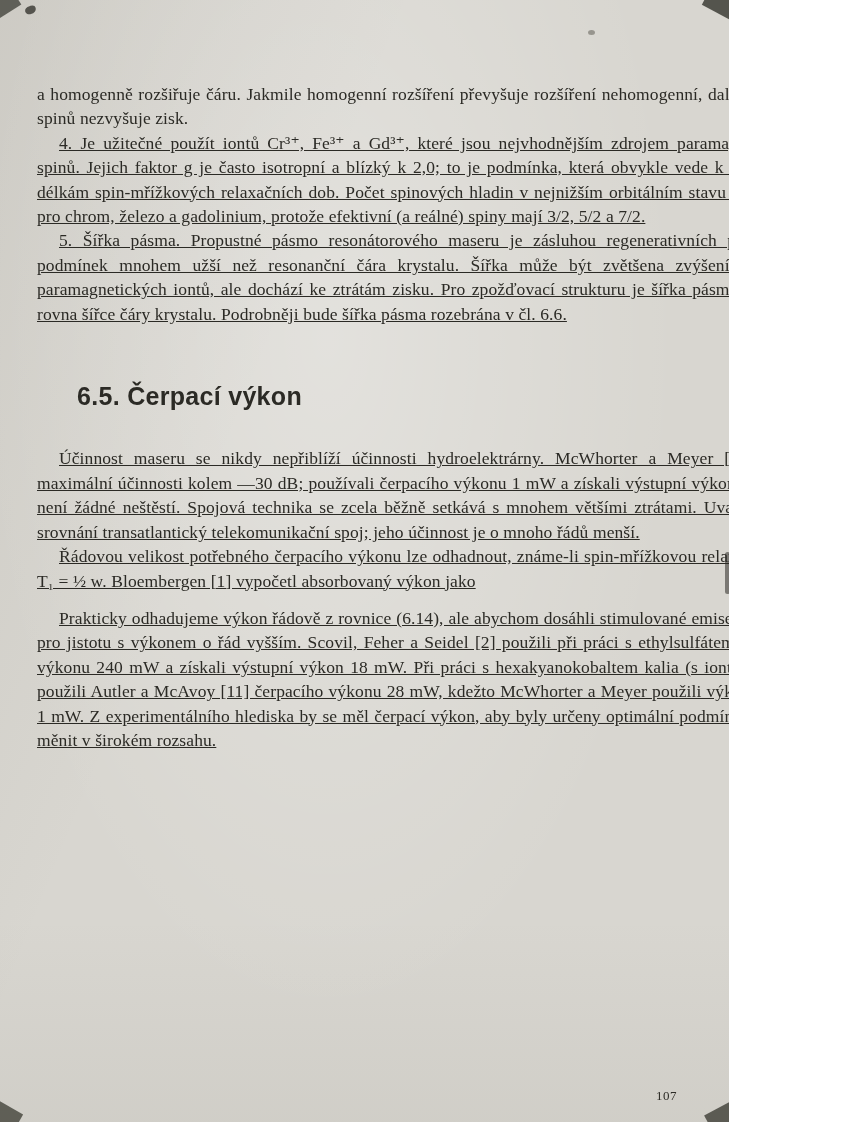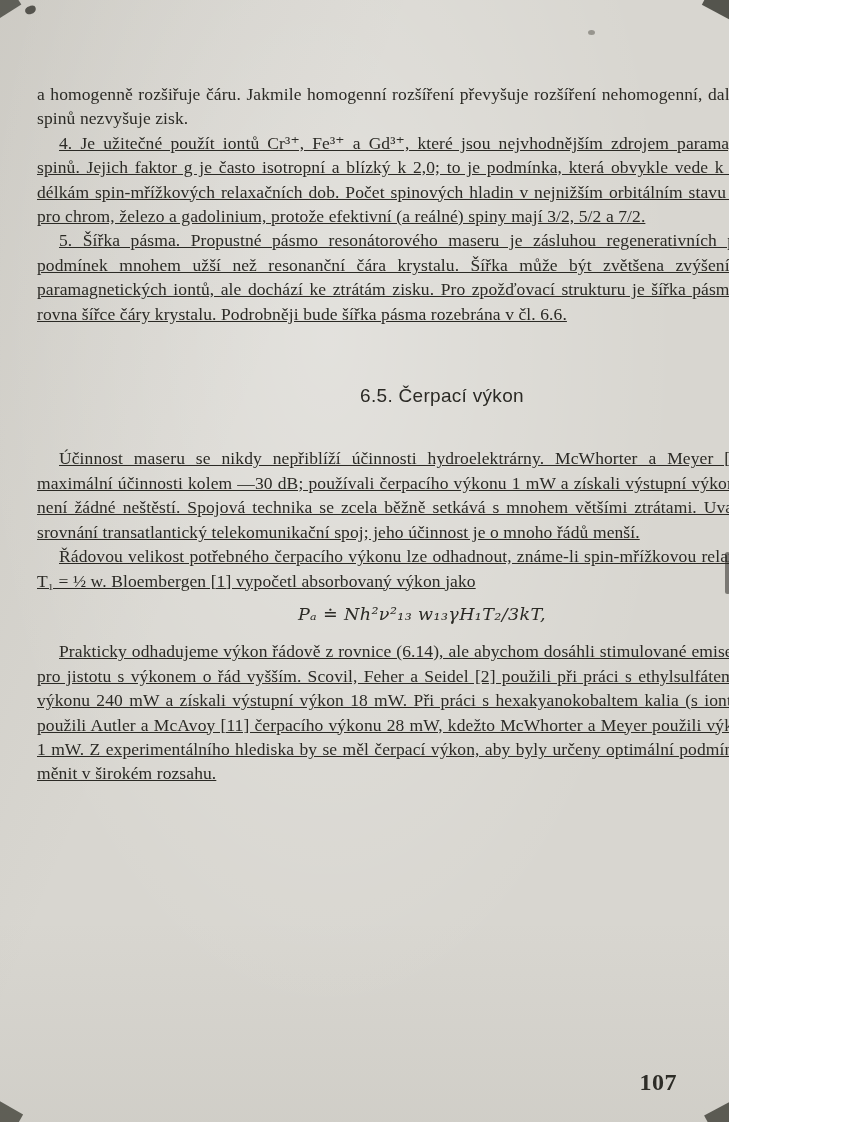--- a/index.html
+++ b/index.html
@@ -29,25 +29,25 @@
     width: 770px;
     font-size: 17.5px;
     line-height: 24.4px;
     text-align: justify;
     letter-spacing: 0.1px;
   }
   p { margin: 0; }
   p.indent { text-indent: 22px; text-decoration: underline; }
   .section-heading {
     font-family: "Liberation Sans", "DejaVu Sans", sans-serif;
-    font-weight: normal;
-    font-size: 19px;
+    font-weight: bold;
+    font-size: 25px;
     letter-spacing: 0.3px;
     margin: 58px 0 38px 40px;
-    text-align: center;
+    text-align: left;
   }
   .equation-row {
     position: relative;
     margin: 9px 0 13px 0;
     text-align: center;
     font-family: "DejaVu Serif", "Liberation Serif", serif;
   }
   .eq-expr {
     font-style: italic;
     font-size: 17.5px;
@@ -56,23 +56,23 @@
   .eq-num {
     position: absolute;
     right: 4px;
     top: 0;
     font-style: normal;
     font-size: 17px;
   }
   .page-number {
     position: absolute;
     right: 52px;
-    bottom: 26px;
-    font-size: 24px;
-    font-weight: bold;
+    bottom: 18px;
+    font-size: 13px;
+    font-weight: normal;
     letter-spacing: 0.5px;
     color: #2d2c27;
   }
   
   .speck, .corner, .edge-mark { position: absolute; pointer-events: none; }
   .speck-tl {
     left: 25px; top: 6px; width: 11px; height: 8px;
     background: #3f3e38; border-radius: 50% 40% 55% 45%;
     opacity: 0.85; transform: rotate(-15deg);
   }
@@ -119,21 +119,20 @@
     <p class="noindent">a homogenně rozšiřuje čáru. Jakmile homogenní rozšíření převyšuje rozšíření nehomogenní, další dodávka spinů nezvyšuje zisk.</p>
     <p class="indent">4. Je užitečné použít iontů Cr³⁺, Fe³⁺ a Gd³⁺, které jsou nejvhodnějším zdrojem paramagnetických spinů. Jejich faktor g je často isotropní a blízký k 2,0; to je podmínka, která obvykle vede k rozumným délkám spin-mřížkových relaxačních dob. Počet spinových hladin v nejnižším orbitálním stavu je 4, 6 a 8 pro chrom, železo a gadolinium, protože efektivní (a reálné) spiny mají 3/2, 5/2 a 7/2.</p>
     <p class="indent">5. Šířka pásma. Propustné pásmo resonátorového maseru je zásluhou regenerativních provozních podmínek mnohem užší než resonanční čára krystalu. Šířka může být zvětšena zvýšením hustoty paramagnetických iontů, ale dochází ke ztrátám zisku. Pro zpožďovací strukturu je šířka pásma přibližně rovna šířce čáry krystalu. Podrobněji bude šířka pásma rozebrána v čl. 6.6.</p>
 
     <h2 class="section-heading">6.5. Čerpací výkon</h2>
 
     <p class="indent">Účinnost maseru se nikdy nepřiblíží účinnosti hydroelektrárny. McWhorter a Meyer [3] dosáhli maximální účinnosti kolem —30 dB; používali čerpacího výkonu 1 mW a získali výstupní výkon 1 μW. To není žádné neštěstí. Spojová technika se zcela běžně setkává s mnohem většími ztrátami. Uvažujme pro srovnání transatlantický telekomunikační spoj; jeho účinnost je o mnoho řádů menší.</p>
     <p class="indent">Řádovou velikost potřebného čerpacího výkonu lze odhadnout, známe-li spin-mřížkovou relaxační dobu T₁ = ½ w. Bloembergen [1] vypočetl absorbovaný výkon jako</p>
 
     <div class="equation-row">
-      <span class="eq-expr">Pₐ ≐ Nh²ν²₁₃ w₁₃γH₁T₂/3kT,</span>
       <span class="eq-num">(3.49)</span>
     </div>
 
     <p class="indent">Prakticky odhadujeme výkon řádově z rovnice (6.14), ale abychom dosáhli stimulované emise, počítáme pro jistotu s výkonem o řád vyšším. Scovil, Feher a Seidel [2] použili při práci s ethylsulfátem gadolinia výkonu 240 mW a získali výstupní výkon 18 mW. Při práci s hexakyanokobaltem kalia (s ionty chromu) použili Autler a McAvoy [11] čerpacího výkonu 28 mW, kdežto McWhorter a Meyer použili výkonu pouze 1 mW. Z experimentálního hlediska by se měl čerpací výkon, aby byly určeny optimální podmínky, spojitě měnit v širokém rozsahu.</p>
 
   </div>
 
   <div class="page-number">107</div>
 
 </div>

